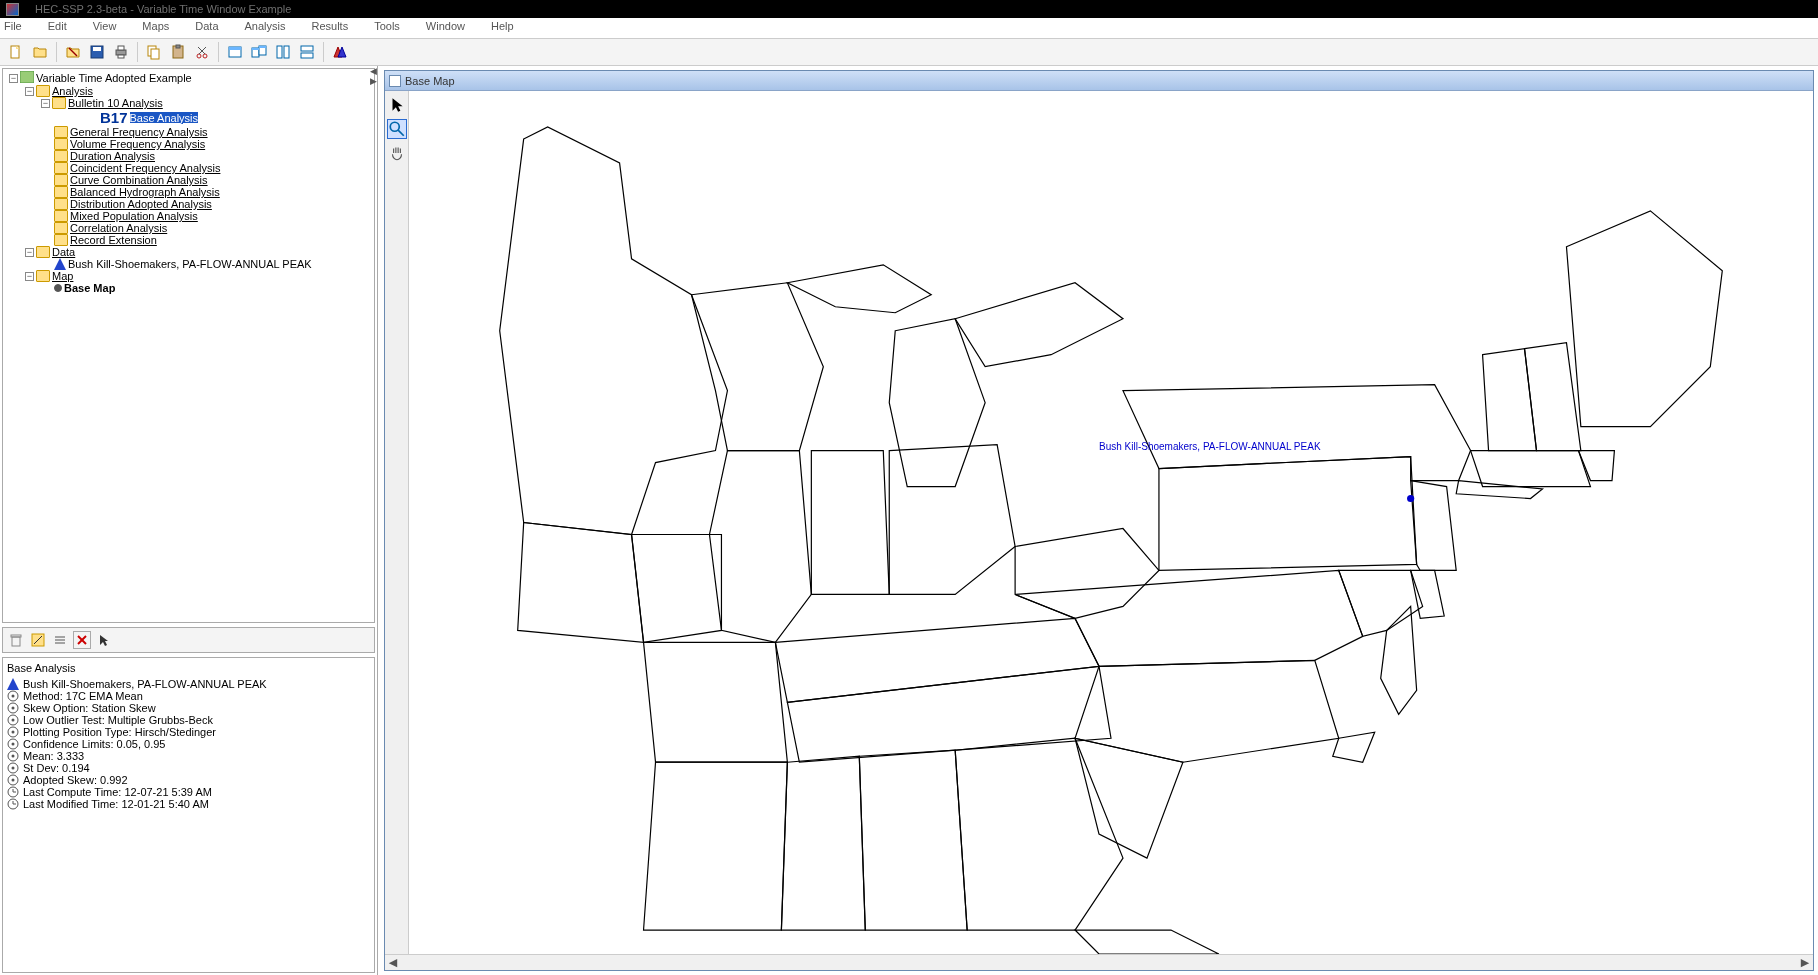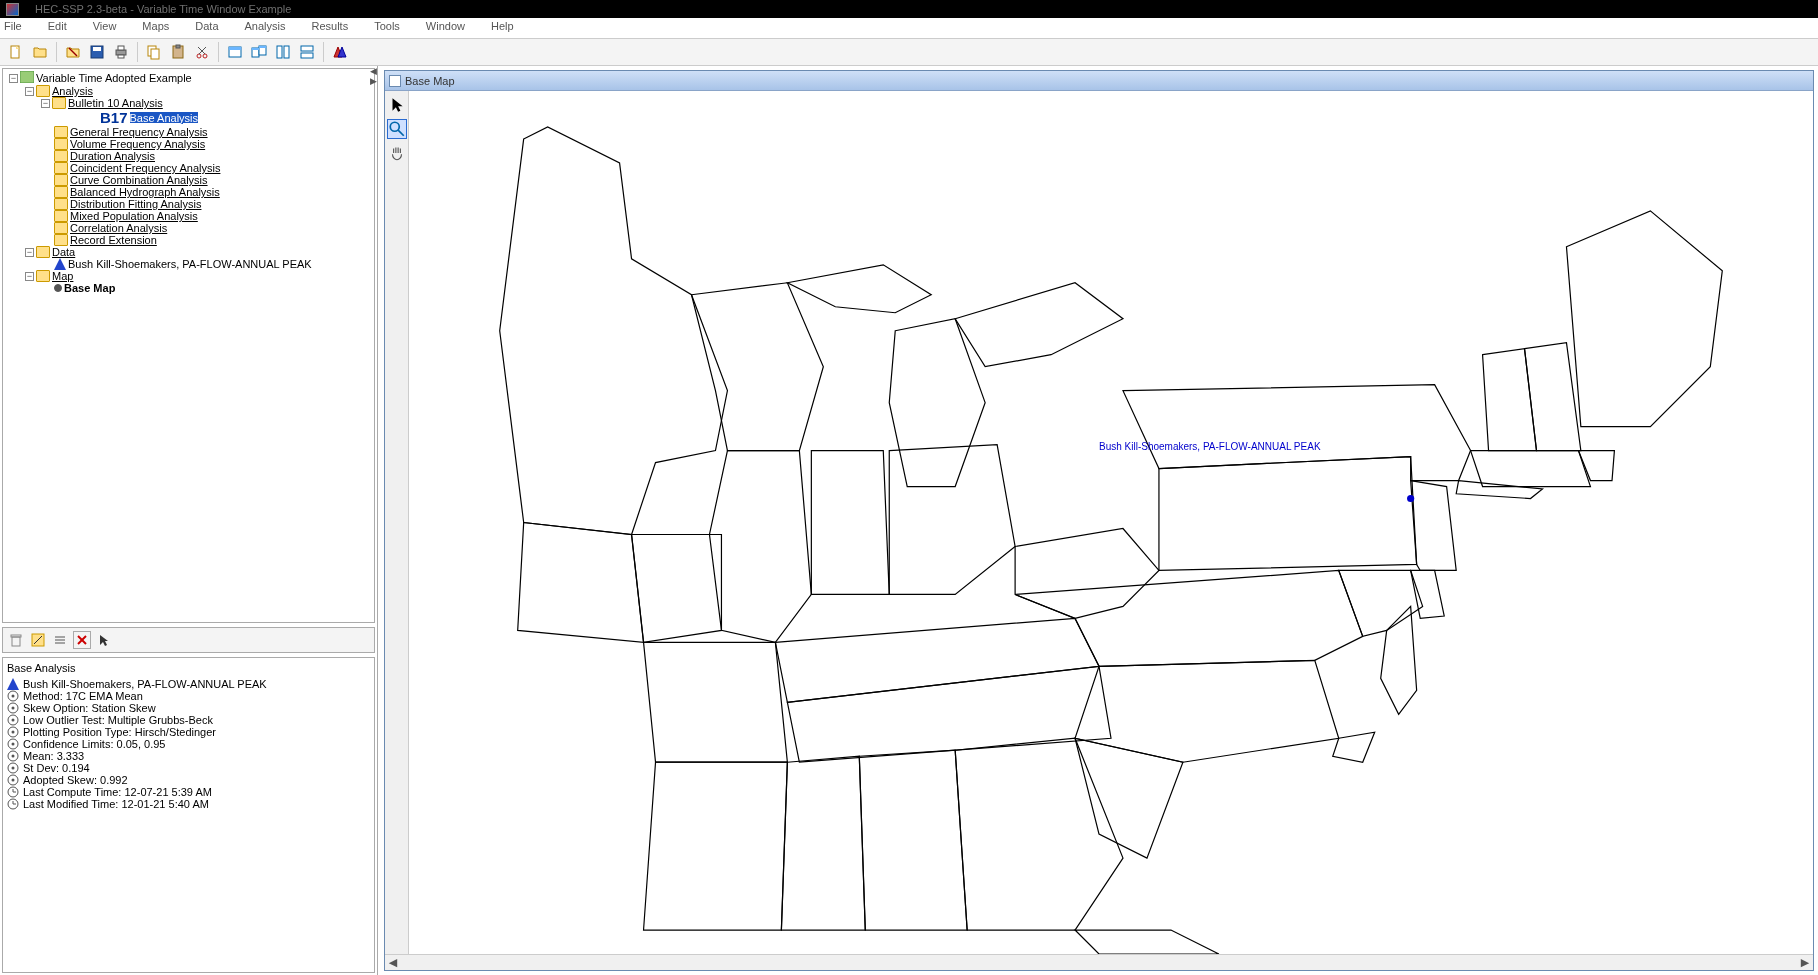--- a/index.html
+++ b/index.html
@@ -238,21 +238,21 @@
                   <div class="node">
                     <span class="toggle-spacer"></span>
                     <span class="folder-icon"></span>
                     <span class="tree-link">Balanced Hydrograph Analysis</span>
                   </div>
                 </li>
               <li>
                   <div class="node">
                     <span class="toggle-spacer"></span>
                     <span class="folder-icon"></span>
-                    <span class="tree-link">Distribution Fitting Analysis</span>
+                    <span class="tree-link">Distribution Adopted Analysis</span>
                   </div>
                 </li>
               <li>
                   <div class="node">
                     <span class="toggle-spacer"></span>
                     <span class="folder-icon"></span>
                     <span class="tree-link">Mixed Population Analysis</span>
                   </div>
                 </li>
               <li>

